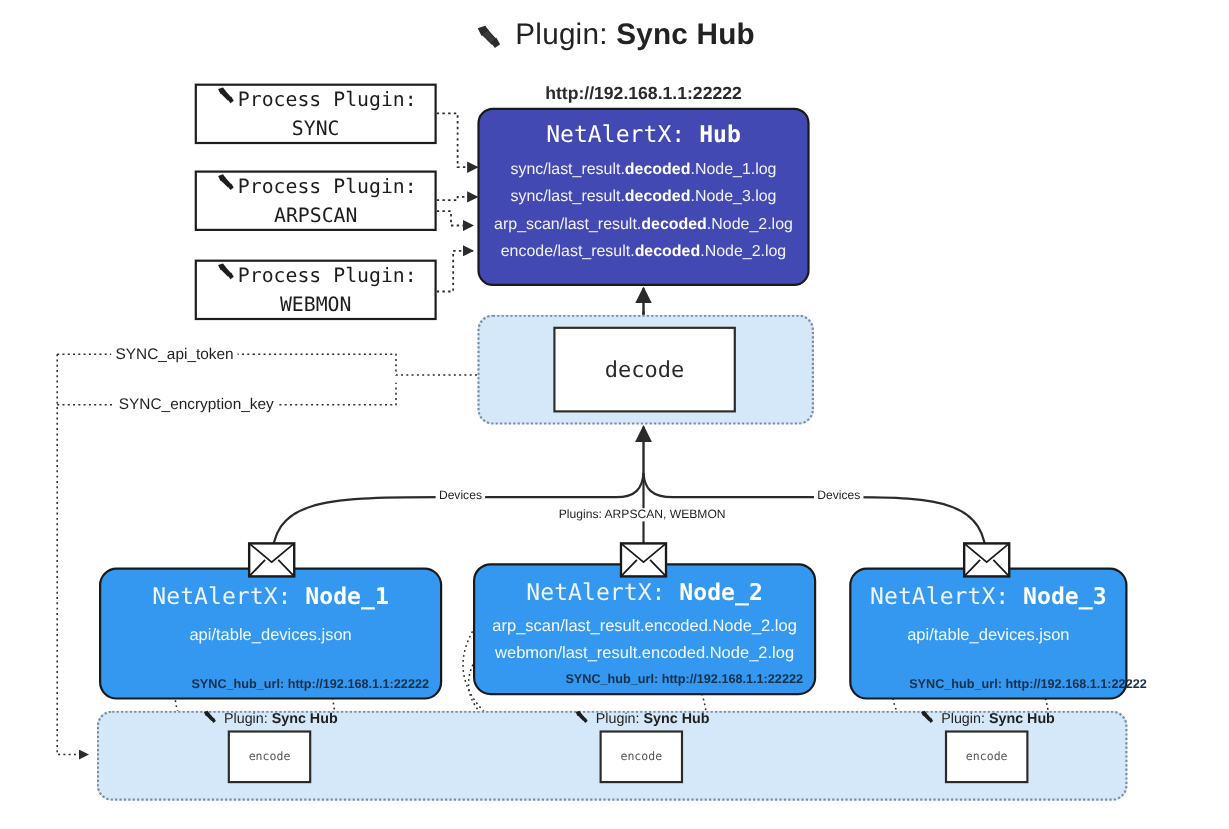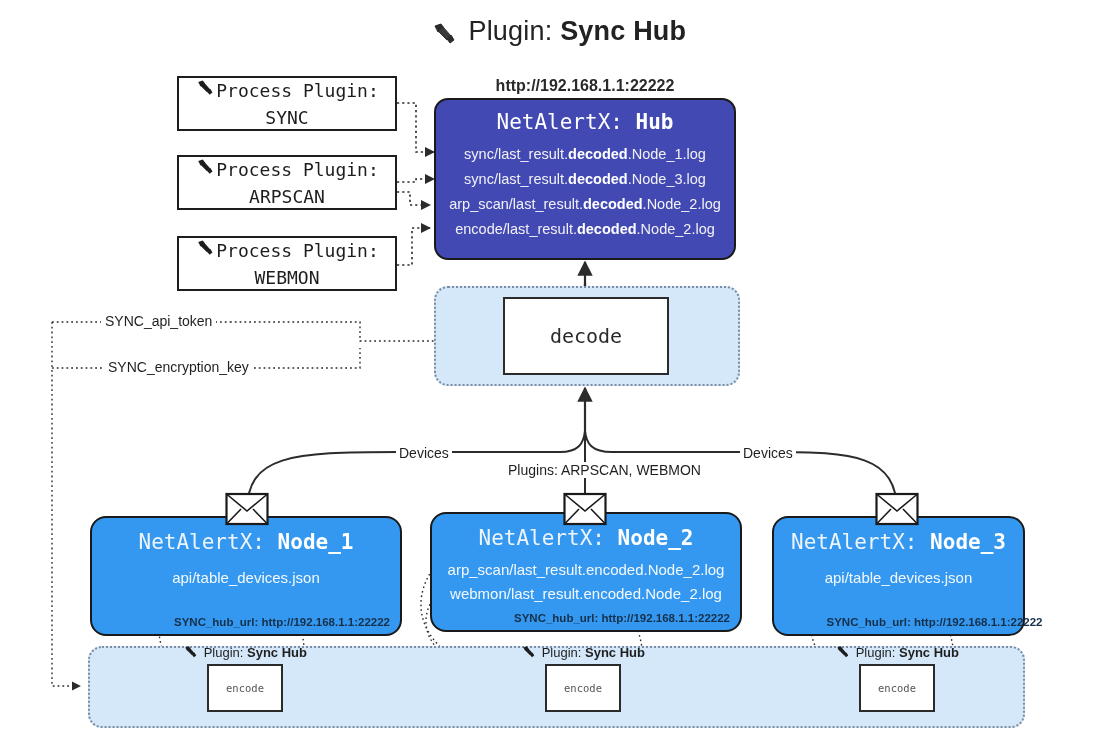--- a/index.html
+++ b/index.html
@@ -124,21 +124,21 @@
     position: absolute; bottom: 6px; left: 0; width: 100%;
     text-align: center;
     font-size: 11.5px; font-weight: bold; color: #16304a;
     white-space: nowrap;
     padding-left: 36px;
   }
 
   
   .edge-label {
     position: absolute;
-    font-size: 14px; color: #1f1f1f;
+    font-size: 11px; color: #1f1f1f;
     background: #ffffff;
     padding: 0 3px;
     white-space: nowrap;
   }
   .key-label {
     position: absolute;
     font-size: 14px; color: #1f1f1f;
     background: #ffffff;
     padding: 0 4px;
     white-space: nowrap;

